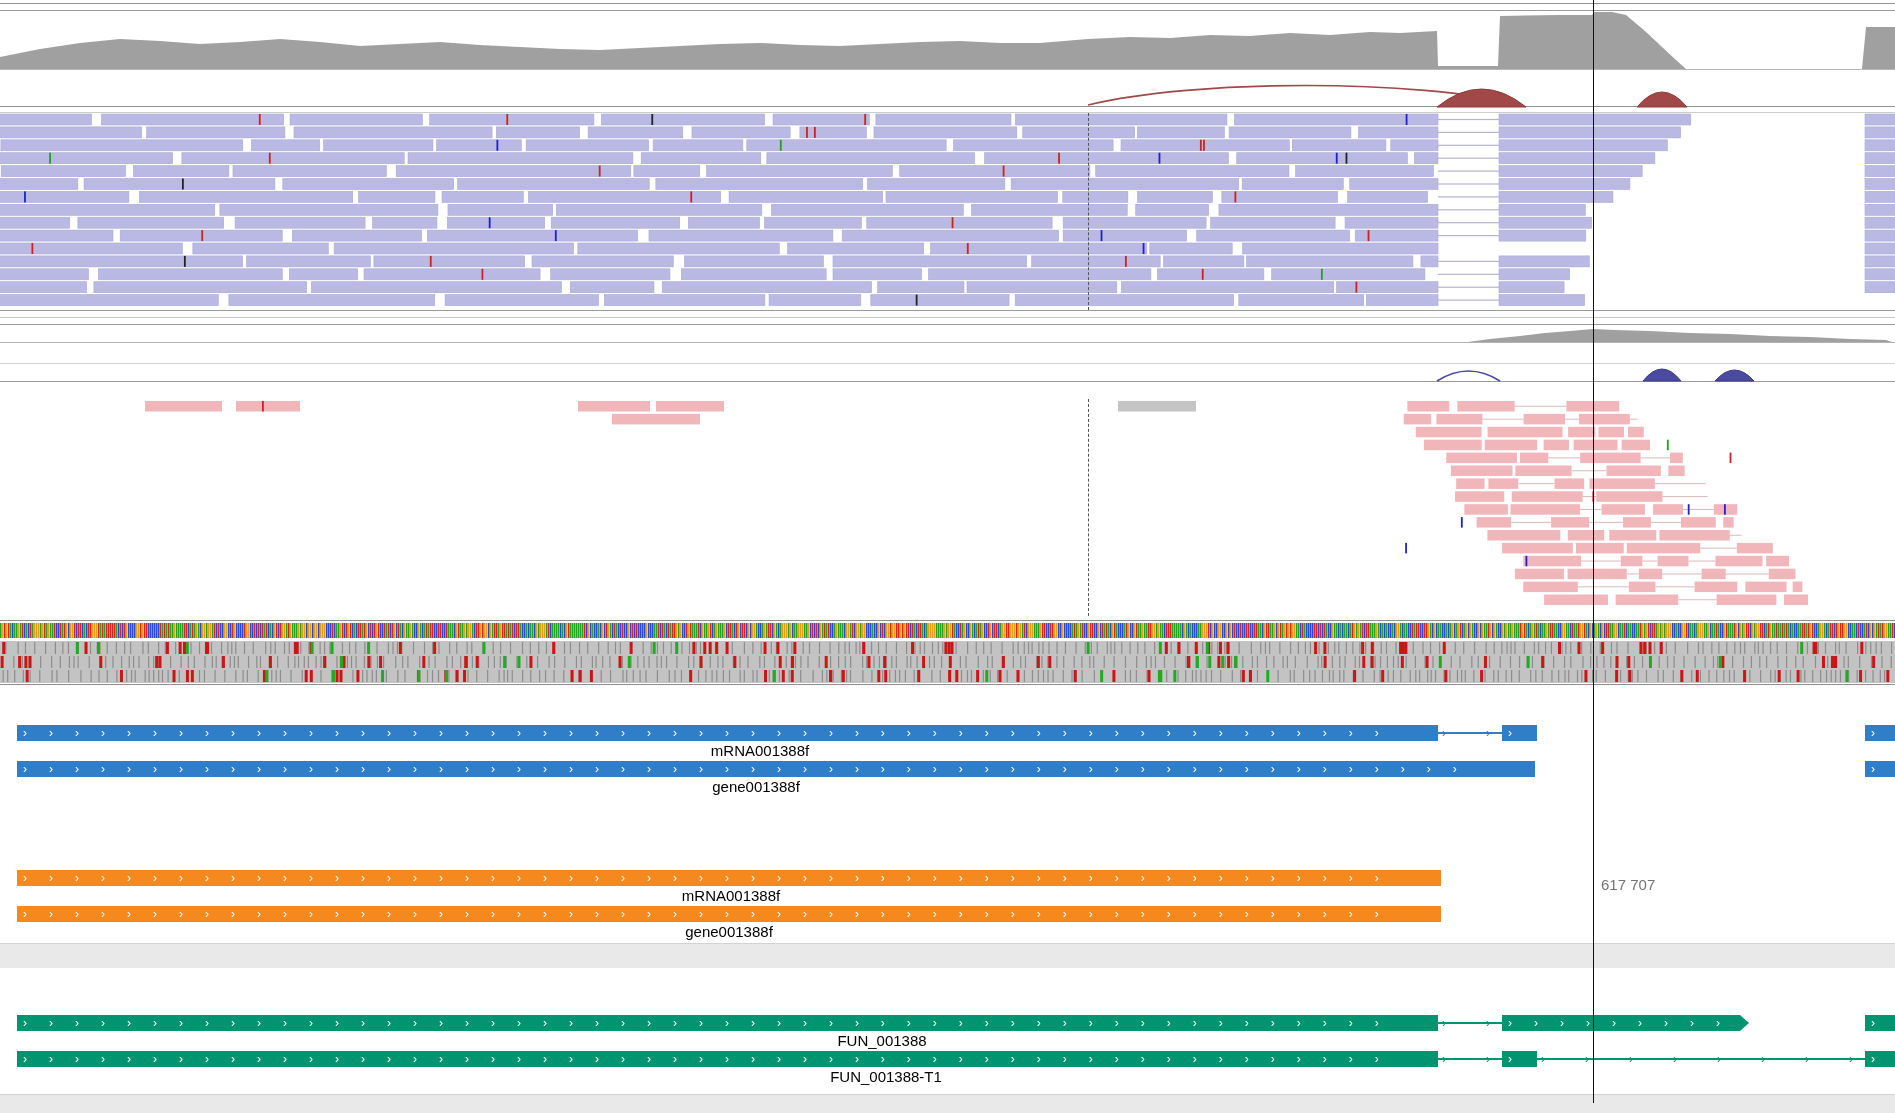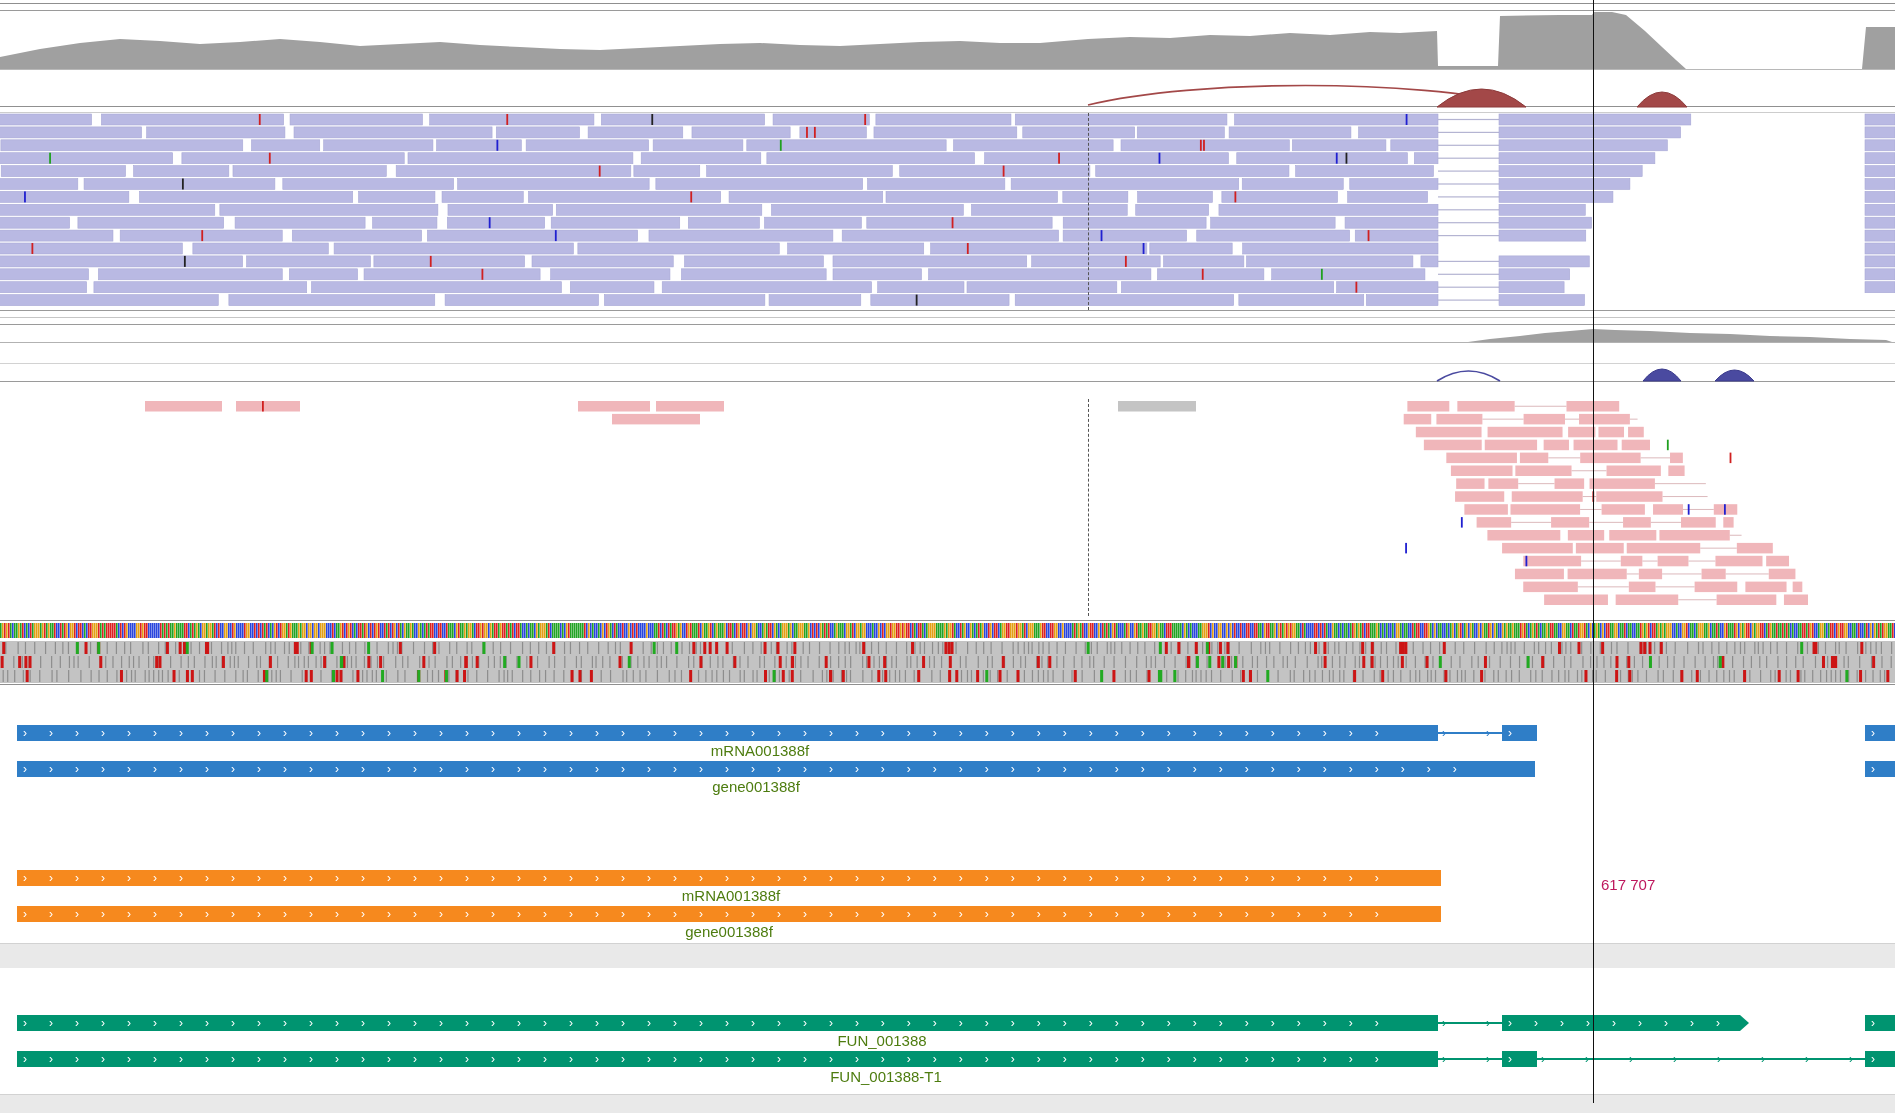--- a/index.html
+++ b/index.html
@@ -8,23 +8,23 @@
   #gfx{position:absolute;top:0;left:0;z-index:2;pointer-events:none;}
   .hl{position:absolute;left:0;width:1895px;height:1px;z-index:1;}
   .band{position:absolute;left:0;width:1895px;background:#e9e9e9;border-top:1px solid #d2d2d2;z-index:0;}
   .generow{position:absolute;left:0;width:1895px;height:16px;z-index:3;}
   .gseg{position:absolute;top:0;height:16px;}
   .gthin{position:absolute;top:7px;height:2px;}
   .chev{position:absolute;top:0;height:16px;line-height:16px;font-size:12px;overflow:hidden;
         white-space:nowrap;pointer-events:none;}
   .garrow{position:absolute;top:0;width:0;height:0;border-top:8px solid transparent;
         border-bottom:8px solid transparent;border-left:9px solid;}
-  .lbl{position:absolute;font-size:15px;color:#4d7c0f;transform:translateX(-50%);
+  .lbl{position:absolute;font-size:15px;color:#000000;transform:translateX(-50%);
        white-space:nowrap;z-index:6;}
-  .lbl2{position:absolute;font-size:15px;color:#be185d;white-space:nowrap;z-index:6;}
+  .lbl2{position:absolute;font-size:15px;color:#737373;white-space:nowrap;z-index:6;}
   .vdash{position:absolute;width:0;border-left:1px dashed #555;z-index:4;}
   #crosshair{position:absolute;top:0;width:0;border-left:1.5px solid #111;z-index:5;}
   .trk{position:absolute;left:0;width:1895px;background:transparent;z-index:7;}
 </style>
 </head>
 <body>
 
 <div id="app">
 
   <svg id="gfx" width="1895" height="1113">

